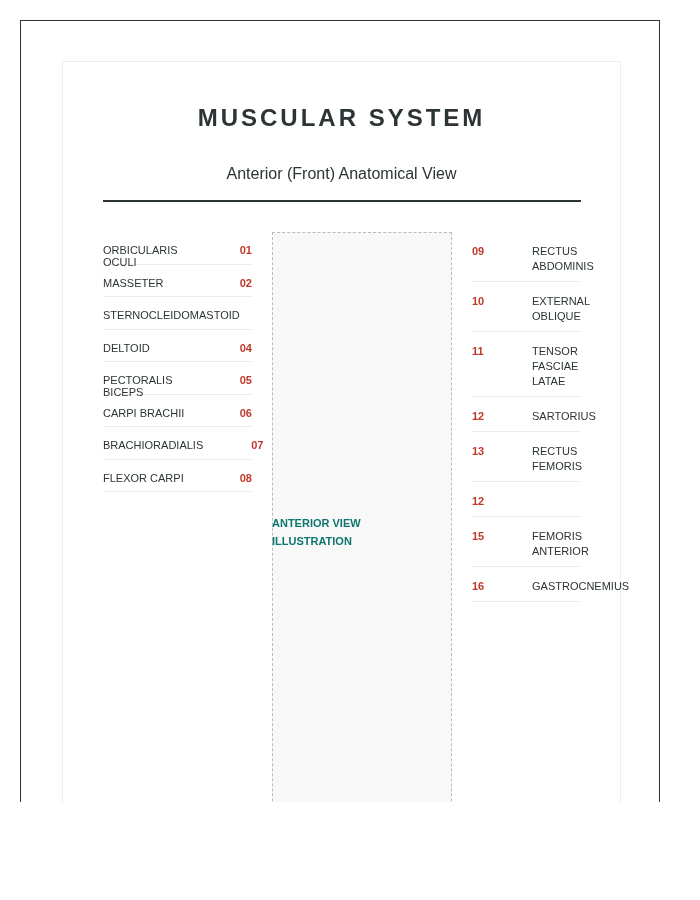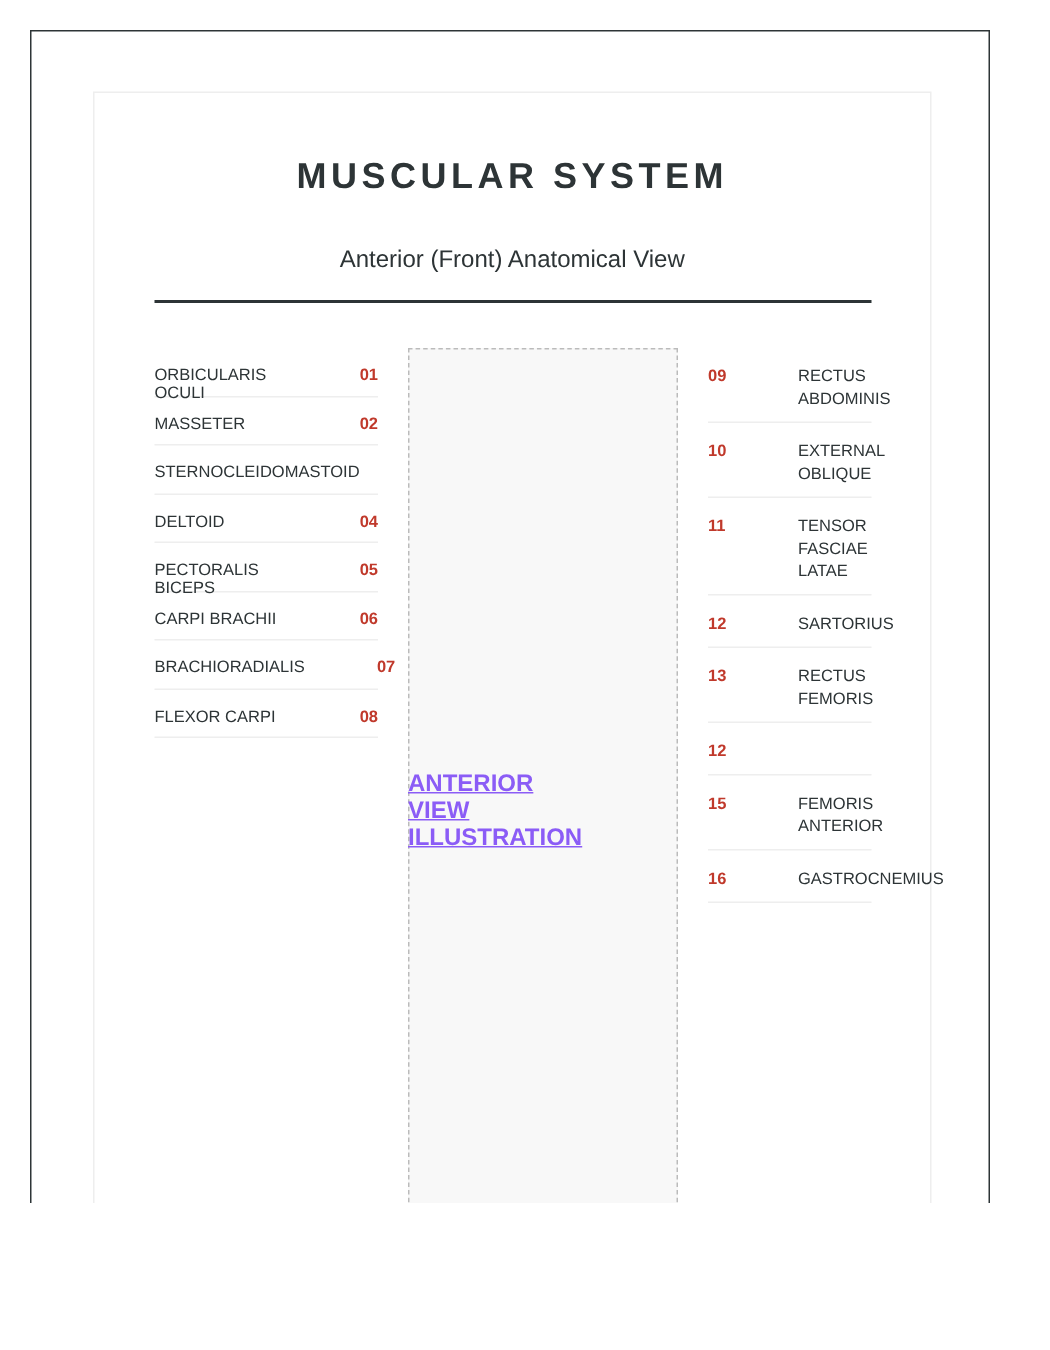--- a/index.html
+++ b/index.html
@@ -25,21 +25,21 @@
   .col-left .item .num { color:#c0392b; font-weight:bold; font-size:11px; }
 
   .col-right .item { padding-top:12px; padding-bottom:7px; line-height:15px; justify-content:flex-start; }
   .col-right .item .num { color:#c0392b; font-weight:bold; width:12px; flex:none; }
   .col-right .item .lbl { flex:1; }
   .col-right .item.single .lbl { text-align:right; }
 
   .illus { position:absolute; left:209px; top:170px; width:180px; height:800px;
            border:1px dashed #bbbbbb; background:#f8f8f8; box-sizing:border-box; }
   .illus-text { position:absolute; left:-1px; top:281px; width:120px;
-                font-size:16px; font-weight:bold; color:#8b5cf6; line-height:18px;text-decoration:underline; }
+                font-size:11px; font-weight:bold; color:#0f766e; line-height:18px; }
 </style>
 </head>
 <body>
 
 <div class="viewport">
   <div class="frame">
     <div class="card">
       <h1 class="title">MUSCULAR SYSTEM</h1>
       <p class="subtitle">Anterior (Front) Anatomical View</p>
       <div class="rule"></div>

